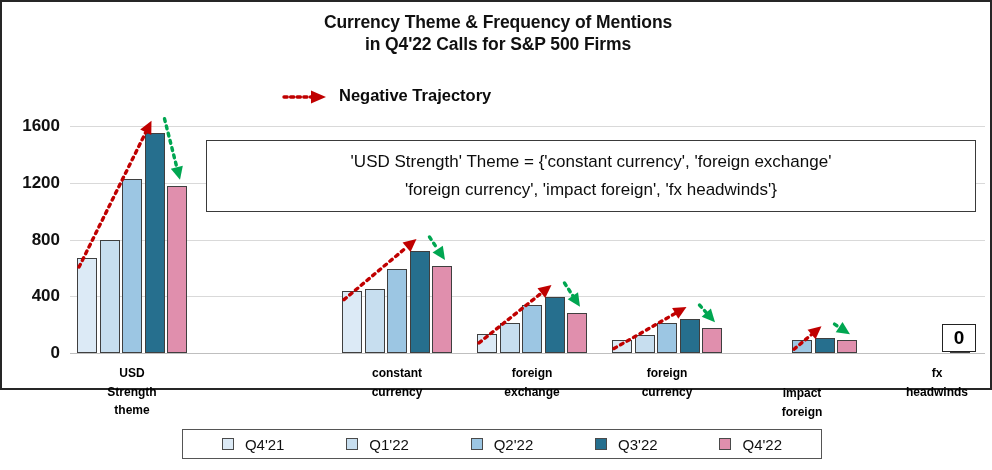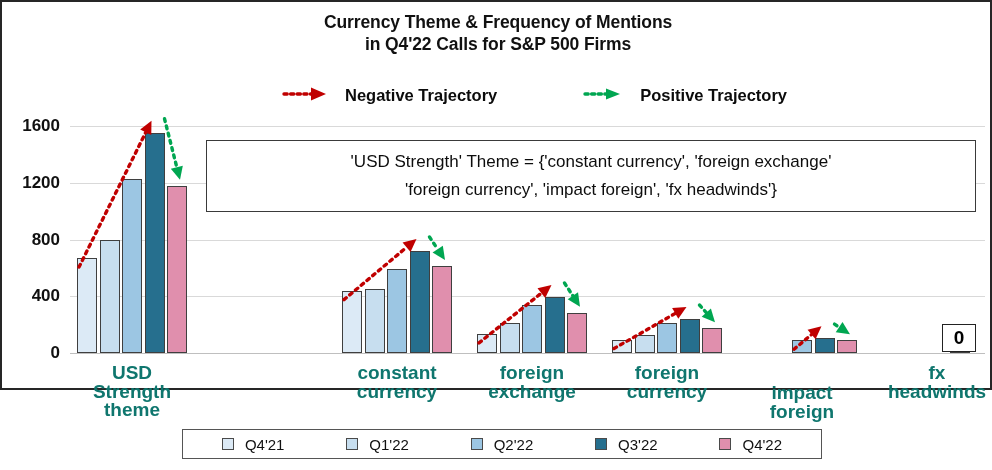--- a/index.html
+++ b/index.html
@@ -25,21 +25,21 @@
     line-height:22px;
     letter-spacing:-0.1px;
   }
   #chart-title .tline{display:block;}
 
   
   #traj-legend{
     position:absolute;top:84px;left:280px;
     display:flex;align-items:center;gap:86px;
   }
-  .traj-item{display:flex;align-items:flex-start;gap:15px;}
+  .traj-item{display:flex;align-items:flex-end;gap:9px;}
   .traj-label{font-size:16.5px;font-weight:bold;color:#0b0b0b;white-space:nowrap;}
   .traj-arrow{display:block;}
 
   
   #annotation-box{
     position:absolute;left:204px;top:138px;width:770px;height:72px;
     box-sizing:border-box;
     border:1.5px solid #3a3a3a;
     background:#ffffff;
     display:flex;flex-direction:column;
@@ -74,21 +74,21 @@
   .bar{
     position:absolute;bottom:0;
     box-sizing:border-box;
     border:1.2px solid #3f3f3f;
   }
 
   
   .catlabel{
     position:absolute;
     text-align:center;
-    font-size:19px;font-weight:bold;color:#0f766e;
+    font-size:12px;font-weight:bold;color:#000000;
     line-height:18.5px;
   }
   .catlabel span{display:block;}
 
   
   #zero-callout{
     position:absolute;
     left:940px;top:322px;
     width:34px;height:28px;
     box-sizing:border-box;
@@ -134,27 +134,20 @@
     <span class="tline">in Q4'22 Calls for S&amp;P 500 Firms</span>
   </div>
 
   <div id="traj-legend">
     <div class="traj-item">
       <svg class="traj-arrow" width="48" height="16" viewBox="0 0 48 16">
         <line x1="2" y1="8" x2="30" y2="8" stroke="#C00000" stroke-width="3.4" stroke-dasharray="3.2 3.4" stroke-linecap="round"></line>
         <polygon points="29,1.5 44,8 29,14.5" fill="#C00000"></polygon>
       </svg>
       <span class="traj-label">Negative Trajectory</span>
-    </div>
-    <div class="traj-item">
-      <svg class="traj-arrow" width="42" height="16" viewBox="0 0 42 16">
-        <line x1="2" y1="8" x2="24" y2="8" stroke="#00A651" stroke-width="3.4" stroke-dasharray="3.2 3.4" stroke-linecap="round"></line>
-        <polygon points="23,2.5 37,8 23,13.5" fill="#00A651"></polygon>
-      </svg>
-      <span class="traj-label">Positive Trajectory</span>
     </div>
   </div>
 
   <div id="yaxis">
       <div class="ylabel" style="top: 255px;">0</div>
       <div class="ylabel" style="top: 198.333px;">400</div>
       <div class="ylabel" style="top: 141.667px;">800</div>
       <div class="ylabel" style="top: 85px;">1200</div>
       <div class="ylabel" style="top: 28.3333px;">1600</div>
     </div>

